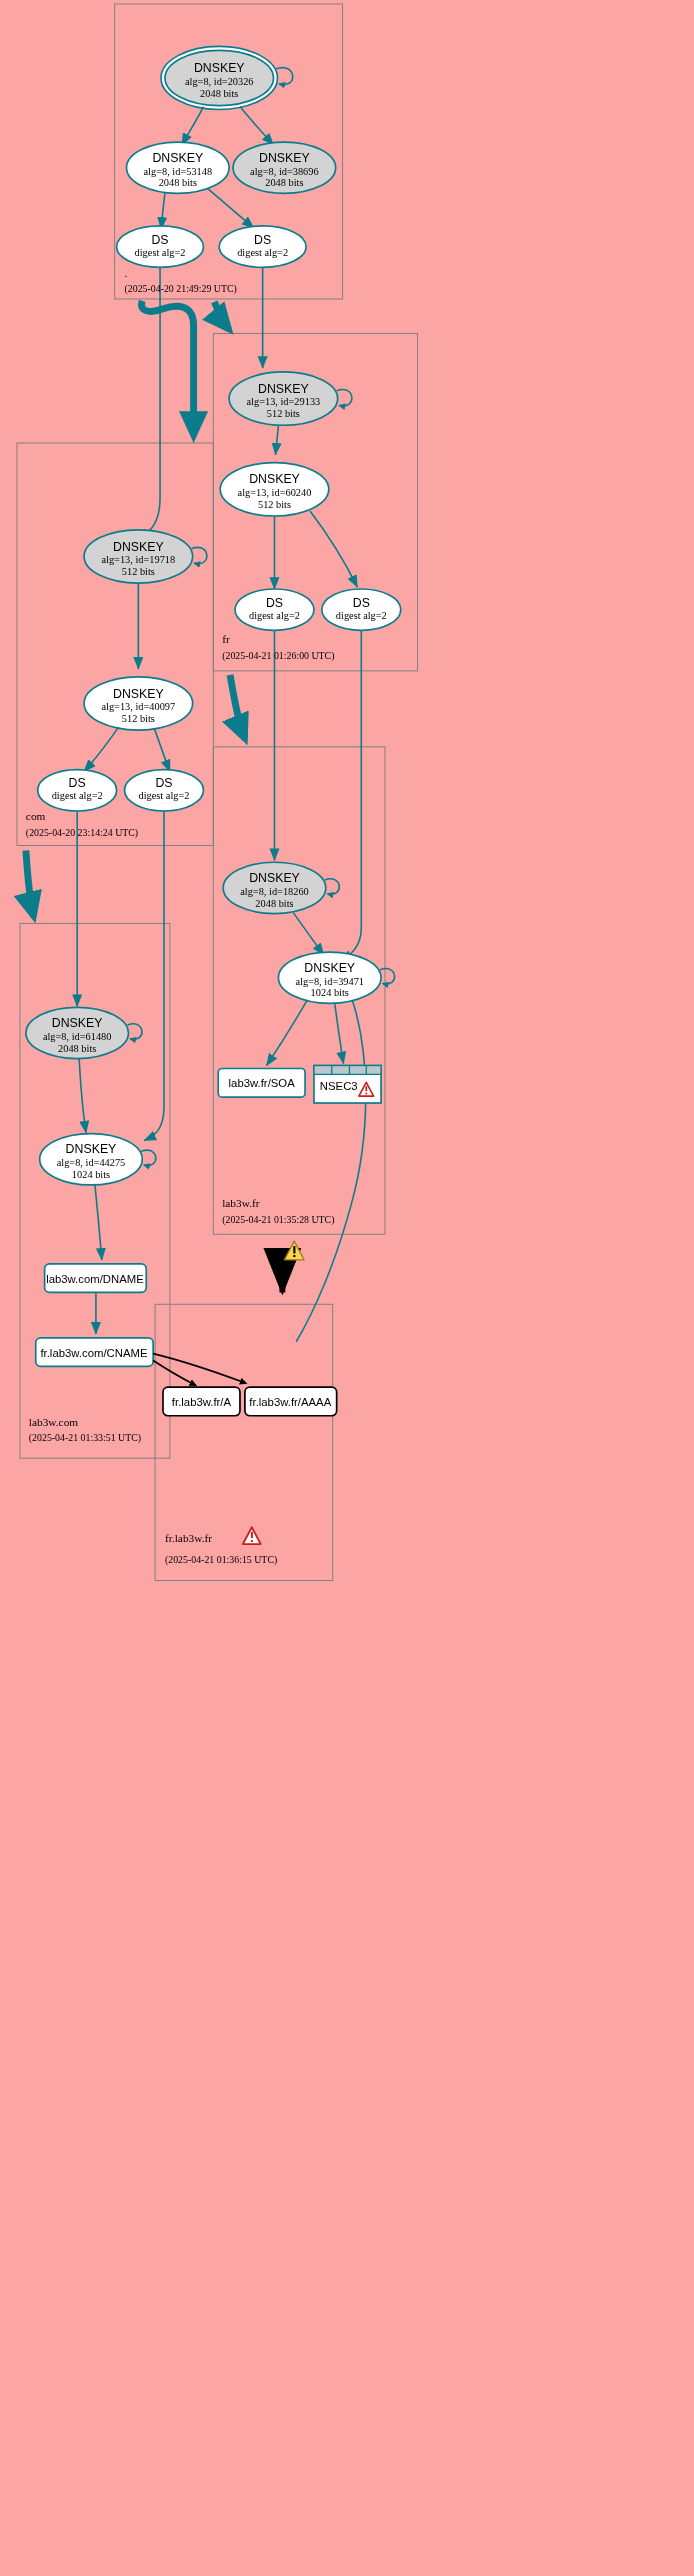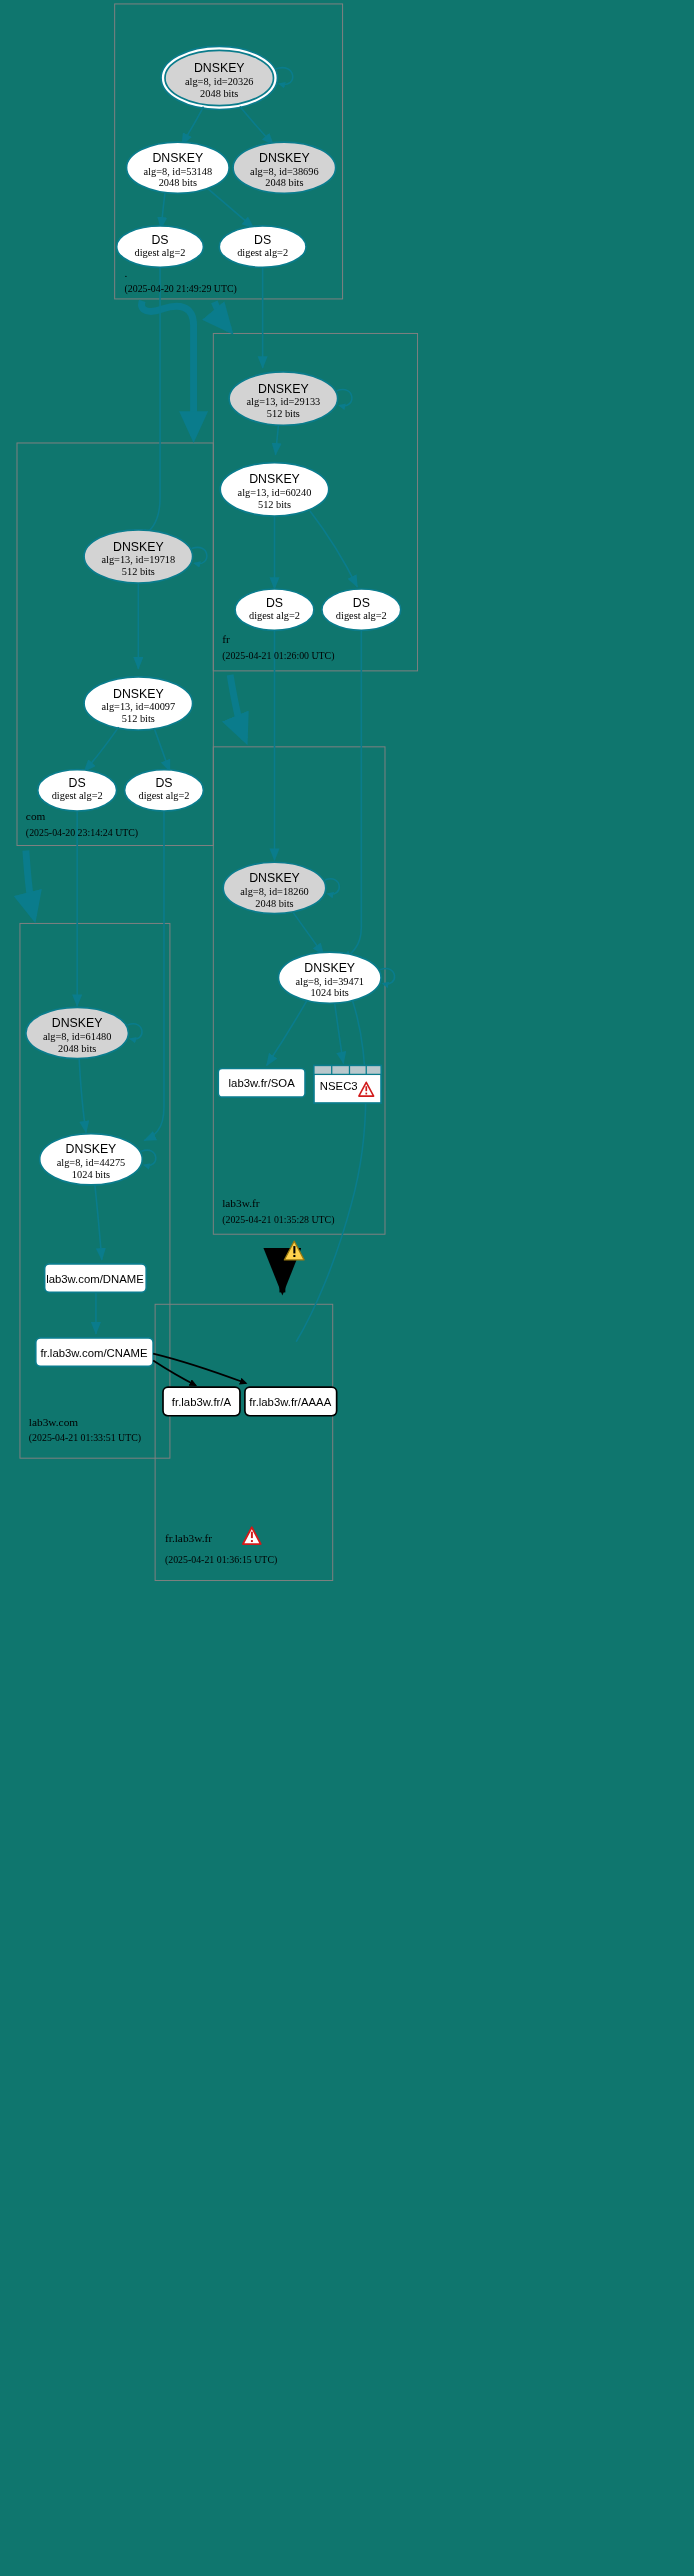--- a/index.html
+++ b/index.html
@@ -1,17 +1,17 @@
 <!DOCTYPE html>
 <html><head>
 <meta charset="utf-8">
 <style>
   html,body{margin:0;padding:0;background:#ffffff;}
   body{font-family:"Liberation Serif",serif;}
-  #stage{position:relative;width:695px;height:2576px;overflow:hidden;background:#0f766e;}
+  #stage{position:relative;width:695px;height:2576px;overflow:hidden;background:#fca5a5;}
   svg.layer{position:absolute;left:0;top:0;width:695px;height:2576px;}
   .zonebox{fill:none;stroke:#808080;stroke-width:1;}
   .edge{fill:none;stroke:#0a7c8c;stroke-width:1.6;}
   .edge-thick{fill:none;stroke:#0a7c8c;stroke-width:7;}
   .edge-black{fill:none;stroke:#000000;stroke-width:6;}
   .node-ell{stroke:#0a7c8c;stroke-width:1.7;}
   .fill-white{fill:#ffffff;}
   .fill-gray{fill:#d3d3d3;}
   .rrset-rect{fill:#ffffff;stroke:#0a7c8c;stroke-width:1.7;}
   .rrset-rect-black{fill:#ffffff;stroke:#000000;stroke-width:1.7;}

